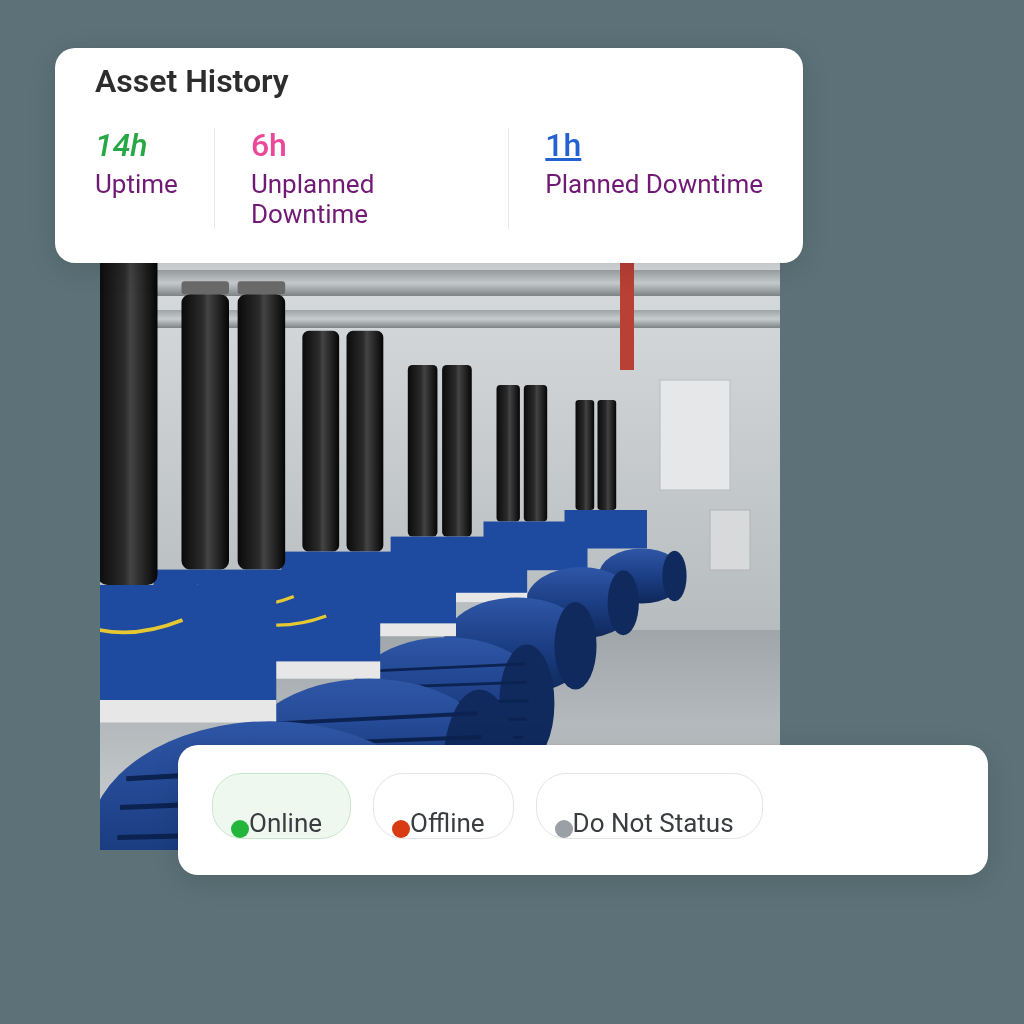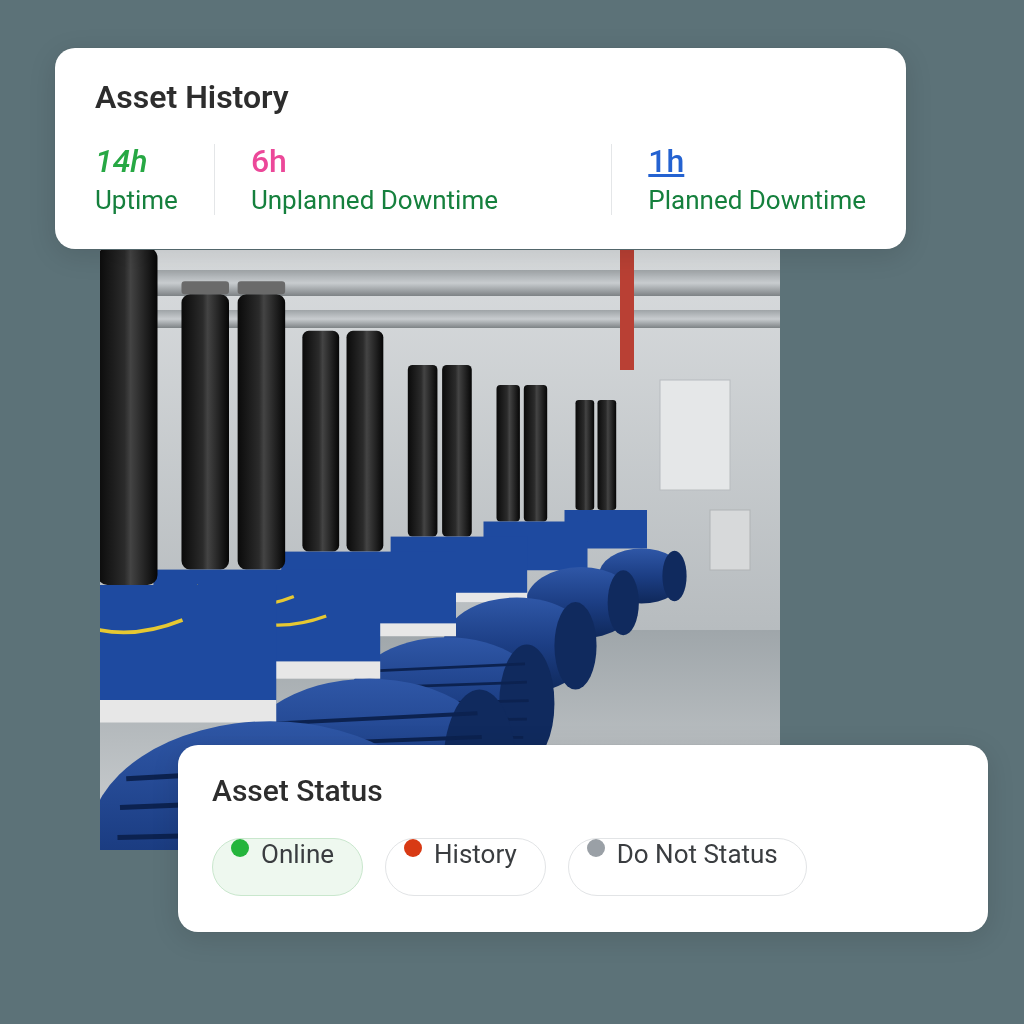--- a/index.html
+++ b/index.html
@@ -26,22 +26,22 @@
   
   .card {
     position: absolute;
     background: #ffffff;
     border-radius: 20px;
     box-shadow: 0 6px 28px rgba(0,0,0,0.12), 0 0 0 1px rgba(0,0,0,0.02);
   }
   .history-card {
     left: 55px;
     top: 48px;
-    width: 851px;
-    padding: 30px 40px 34px 40px;
+    width: 748px;
+    padding: 14px 40px 34px 40px;
   }
   .card-title {
     font-size: 32px;
     font-weight: 600;
     color: #2d2d2d;
     margin-bottom: 28px;
   }
   .metrics {
     display: flex;
     align-items: stretch;
@@ -56,21 +56,21 @@
     align-self: stretch;
   }
   .metric-value {
     font-size: 32px;
     font-weight: 500;
     line-height: 1.1;
     margin-bottom: 6px;
   }
   .metric-label {
     font-size: 26px;
-    color: #15803d;
+    color: #701a75;
     font-weight: 400;
   }
   .metric-0 .metric-value { color: #27a844; font-style: italic; }
   .metric-1 .metric-value { color: #ec4899; }
   .metric-2 .metric-value { color: #2462d1; text-decoration: underline; }
   .metric-1 { flex: 1; }
   .metric-2 { padding-right: 0; }
 
   
   .status-card {
@@ -84,23 +84,23 @@
     font-weight: 500;
     color: #2d2d2d;
     margin-bottom: 30px;
   }
   .pill-row {
     display: flex;
     gap: 22px;
   }
   .pill {
     display: inline-flex;
-    align-items: flex-start;
-    gap: 12px;
-    height: 58px;
+    align-items: flex-end;
+    gap: 0;
+    height: 66px;
     padding: 0 28px 0 18px;
     border-radius: 30px;
     border: 1.5px solid #e2e4e6;
     background: #ffffff;
     font-size: 26px;
     color: #3a3d40;
     cursor: pointer;
     user-select: none;
   }
   .pill.selected {
@@ -255,28 +255,27 @@
     </div>
     <div class="divider"></div>
     <div class="metric metric-2">
       <div class="metric-value">1h</div>
       <div class="metric-label">Planned Downtime</div>
     </div>
   </div>
 </div>
 
 <div class="card status-card">
-  <div class="status-title">Asset Status</div>
   <div class="pill-row">
     <div class="pill selected">
       <span class="dot dot-online"></span>
       <span>Online</span>
     </div>
     <div class="pill">
       <span class="dot dot-offline"></span>
-      <span>History</span>
+      <span>Offline</span>
     </div>
     <div class="pill">
       <span class="dot dot-dnt"></span>
       <span>Do Not Status</span>
     </div>
   </div>
 </div>
 
 </body></html>

